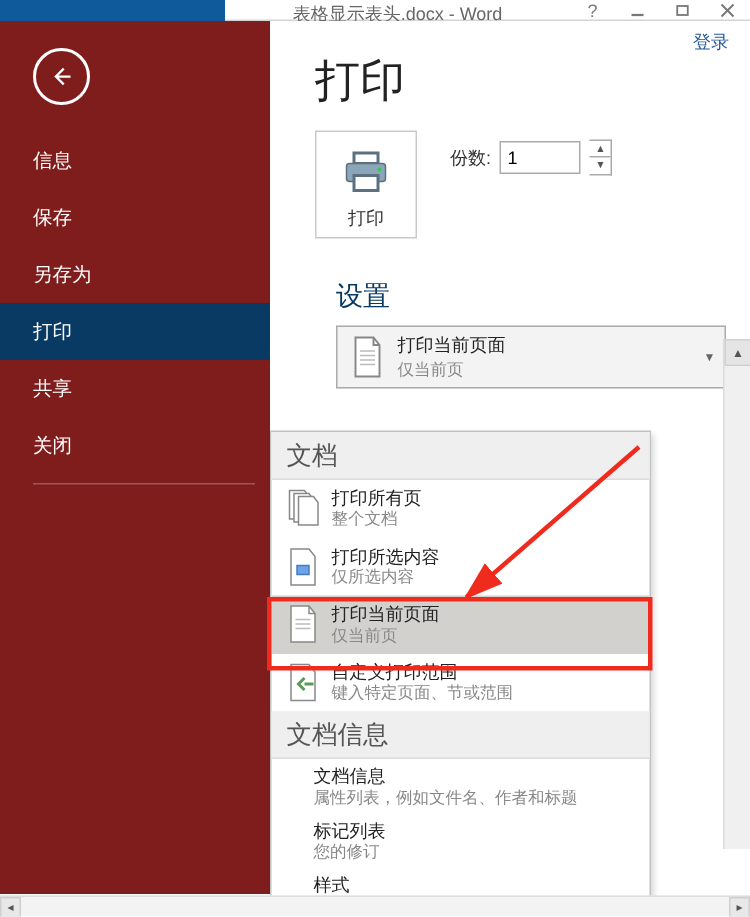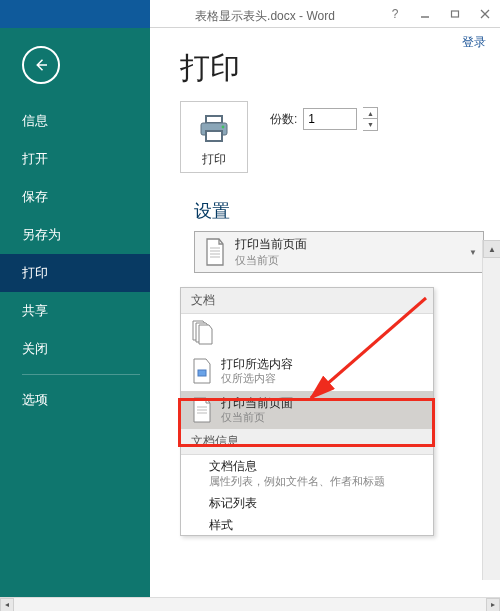--- a/index.html
+++ b/index.html
@@ -1,27 +1,27 @@
 <!DOCTYPE html>
 <html><head>
 <meta charset="utf-8">
 <style>
   * { margin: 0; padding: 0; box-sizing: border-box; font-family: "Microsoft YaHei", "Segoe UI", sans-serif; }
   body { width: 500px; height: 611px; overflow: hidden; background: #fff; position: relative; }
 
-  .titlebar { height: 28px; background: #fff; border-bottom: 1px solid #d4d4d4; display: flex; align-items: center; }
+  .titlebar { height: 14px; background: #fff; border-bottom: 1px solid #d4d4d4; display: flex; align-items: center; }
   .titlebar-left { width: 150px; background: #0f5a9b; height: 28px; }
   .titlebar-center { flex: 1; text-align: center; font-size: 12px; color: #666; padding-top: 6px; }
   .titlebar-ctrls { display: flex; gap: 0; }
   .tc-btn { width: 30px; height: 28px; display: flex; align-items: center; justify-content: center; color: #777; font-size: 12px; cursor: pointer; }
   .tc-btn svg { width: 10px; height: 10px; }
 
   .main { display: flex; height: 582px; }
 
-  .sidebar { width: 150px; background: #0f766e; color: #fff; padding-top: 10px; position: relative; }
+  .sidebar { width: 180px; background: #7f1d1d; color: #fff; padding-top: 10px; position: relative; }
   .back-btn { width: 38px; height: 38px; border: 2px solid #fff; border-radius: 50%; margin: 8px 0 18px 22px; display: flex; align-items: center; justify-content: center; cursor: pointer; }
   .back-btn svg { width: 18px; height: 18px; stroke: #fff; fill: none; stroke-width: 2; }
   .nav-item { padding: 10px 0 10px 22px; font-size: 13px; color: #fff; cursor: pointer; }
   .nav-item.active { background: #083a63; }
   .nav-sep { height: 1px; background: rgba(255,255,255,.25); margin: 6px 10px 6px 22px; }
 
   .content { flex: 1; background: #fff; position: relative; display: flex; flex-direction: column; }
   .login-link { position: absolute; top: 6px; right: 14px; font-size: 12px; color: #235a9b; cursor: pointer; }
   .h1 { font-size: 30px; color: #222; font-weight: 300; margin: 20px 0 12px 30px; }
 
@@ -44,21 +44,21 @@
   .dd-texts { flex: 1; }
   .dd-title { font-size: 12px; color: #222; }
   .dd-sub { font-size: 11px; color: #888; }
   .dd-caret { position: absolute; right: 6px; top: 50%; transform: translateY(-50%); font-size: 8px; color: #666; }
 
   .scroll-col { position: absolute; right: 0; top: 212px; width: 18px; height: 340px; background: #f0f0f0; border-left: 1px solid #dcdcdc; }
   .scroll-btn { width: 18px; height: 18px; background: #e5e5e5; border: 1px solid #cfcfcf; display: flex; align-items: center; justify-content: center; font-size: 8px; color: #555; cursor: pointer; }
   .scroll-btn.up { position: absolute; top: 0; }
 
   .flyout { position: absolute; left: 180px; top: 287px; width: 254px; background: #fff; border: 1px solid #c2c2c2; box-shadow: 2px 2px 4px rgba(0,0,0,.15); }
-  .fly-sec-h { background: #efefef; padding: 4px 10px; font-size: 12px; color: #555; border-bottom: 1px solid #dcdcdc; }
+  .fly-sec-h { background: #efefef; padding: 4px 10px; font-size: 17px; color: #555; border-bottom: 1px solid #dcdcdc; }
   .fly-item { display: flex; padding: 5px 10px 5px 8px; align-items: flex-start; cursor: pointer; }
   .fly-item .fi-icon { width: 26px; height: 28px; margin-right: 6px; display: flex; align-items: center; justify-content: center; flex-shrink: 0; }
   .fly-item .fi-texts { flex: 1; }
   .fi-title { font-size: 12px; color: #222; line-height: 1.2; }
   .fi-sub { font-size: 11px; color: #888; line-height: 1.2; margin-top: 1px; }
   .fly-item.selected { background: #d3d1ce; }
   .fly-info { padding: 4px 10px 4px 28px; }
 
   .red-box { position: absolute; border: 3px solid #ef2b1d; pointer-events: none; left: 178px; top: 398px; width: 257px; height: 49px; z-index: 50; }
   .arrow-annot { position: absolute; pointer-events: none; z-index: 49; left: 296px; top: 290px; }
@@ -97,30 +97,28 @@
 <div class="main">
 
   <div class="sidebar">
     <div class="back-btn">
       <svg viewBox="0 0 24 24">
           <path d="M14 5 L7 12 L14 19 M7 12 H20"></path>
         </svg>
     </div>
     <div id="nav-top">
         <div class="nav-item">信息</div>
-        <div class="nav-item">打开</div>
         <div class="nav-item">保存</div>
         <div class="nav-item">另存为</div>
         <div class="nav-item active">打印</div>
         <div class="nav-item">共享</div>
         <div class="nav-item">关闭</div>
       </div>
     <div class="nav-sep"></div>
     <div id="nav-bottom">
-        <div class="nav-item">选项</div>
       </div>
   </div>
 
   <div class="content">
     <div class="login-link">登录</div>
     <div class="h1">打印</div>
 
     <div class="print-row">
       <div class="print-btn">
         <span>
@@ -175,20 +173,22 @@
   <div id="fly-items">
       <div class="fly-item">
         <div class="fi-icon">
           <svg width="22" height="26" viewBox="0 0 22 26">
             <path d="M2 1 H12 L15 5 V20 H2 Z" fill="#fff" stroke="#888"></path>
             <path d="M5 3 H15 L18 7 V22 H5 Z" fill="#fff" stroke="#888"></path>
             <path d="M8 5 H18 L21 9 V24 H8 Z" fill="#fff" stroke="#888"></path>
           </svg>
         </div>
         <div class="fi-texts">
+          <div class="fi-title">打印所有页</div>
+          <div class="fi-sub">整个文档</div>
         </div>
       </div>
       <div class="fly-item">
         <div class="fi-icon">
           <svg width="22" height="26" viewBox="0 0 22 26">
             <path d="M3 1 H15 L19 6 V25 H3 Z" fill="#fff" stroke="#888"></path>
             <rect x="7" y="12" width="8" height="6" fill="#6aa3e8" stroke="#4a7bbf"></rect>
           </svg>
         </div>
         <div class="fi-texts">
@@ -204,28 +204,42 @@
             <line x1="6" y1="10" x2="16" y2="10" stroke="#bbb"></line>
             <line x1="6" y1="13" x2="16" y2="13" stroke="#bbb"></line>
             <line x1="6" y1="16" x2="16" y2="16" stroke="#bbb"></line>
           </svg>
         </div>
         <div class="fi-texts">
           <div class="fi-title">打印当前页面</div>
           <div class="fi-sub">仅当前页</div>
         </div>
       </div>
+      <div class="fly-item">
+        <div class="fi-icon">
+          <svg width="22" height="26" viewBox="0 0 22 26">
+            <path d="M3 1 H15 L19 6 V25 H3 Z" fill="#fff" stroke="#888"></path>
+            <path d="M8 14 L12 18 L8 14 L12 10" fill="none" stroke="#5a9b5a" stroke-width="2"></path>
+            <path d="M12 14 H18" stroke="#5a9b5a" stroke-width="2"></path>
+          </svg>
+        </div>
+        <div class="fi-texts">
+          <div class="fi-title">自定义打印范围</div>
+          <div class="fi-sub">键入特定页面、节或范围</div>
+        </div>
+      </div>
     </div>
   <div class="fly-sec-h">文档信息</div>
   <div class="fly-info">
     <div class="fi-title">文档信息</div>
     <div class="fi-sub">属性列表，例如文件名、作者和标题</div>
   </div>
   <div class="fly-info">
     <div class="fi-title">标记列表</div>
+    <div class="fi-sub">您的修订</div>
   </div>
   <div class="fly-info" style="padding-bottom:2px;">
     <div class="fi-title">样式</div>
   </div>
 </div>
 
 <div class="red-box"></div>
 
 <svg class="arrow-annot" width="150" height="130">
   <defs>

